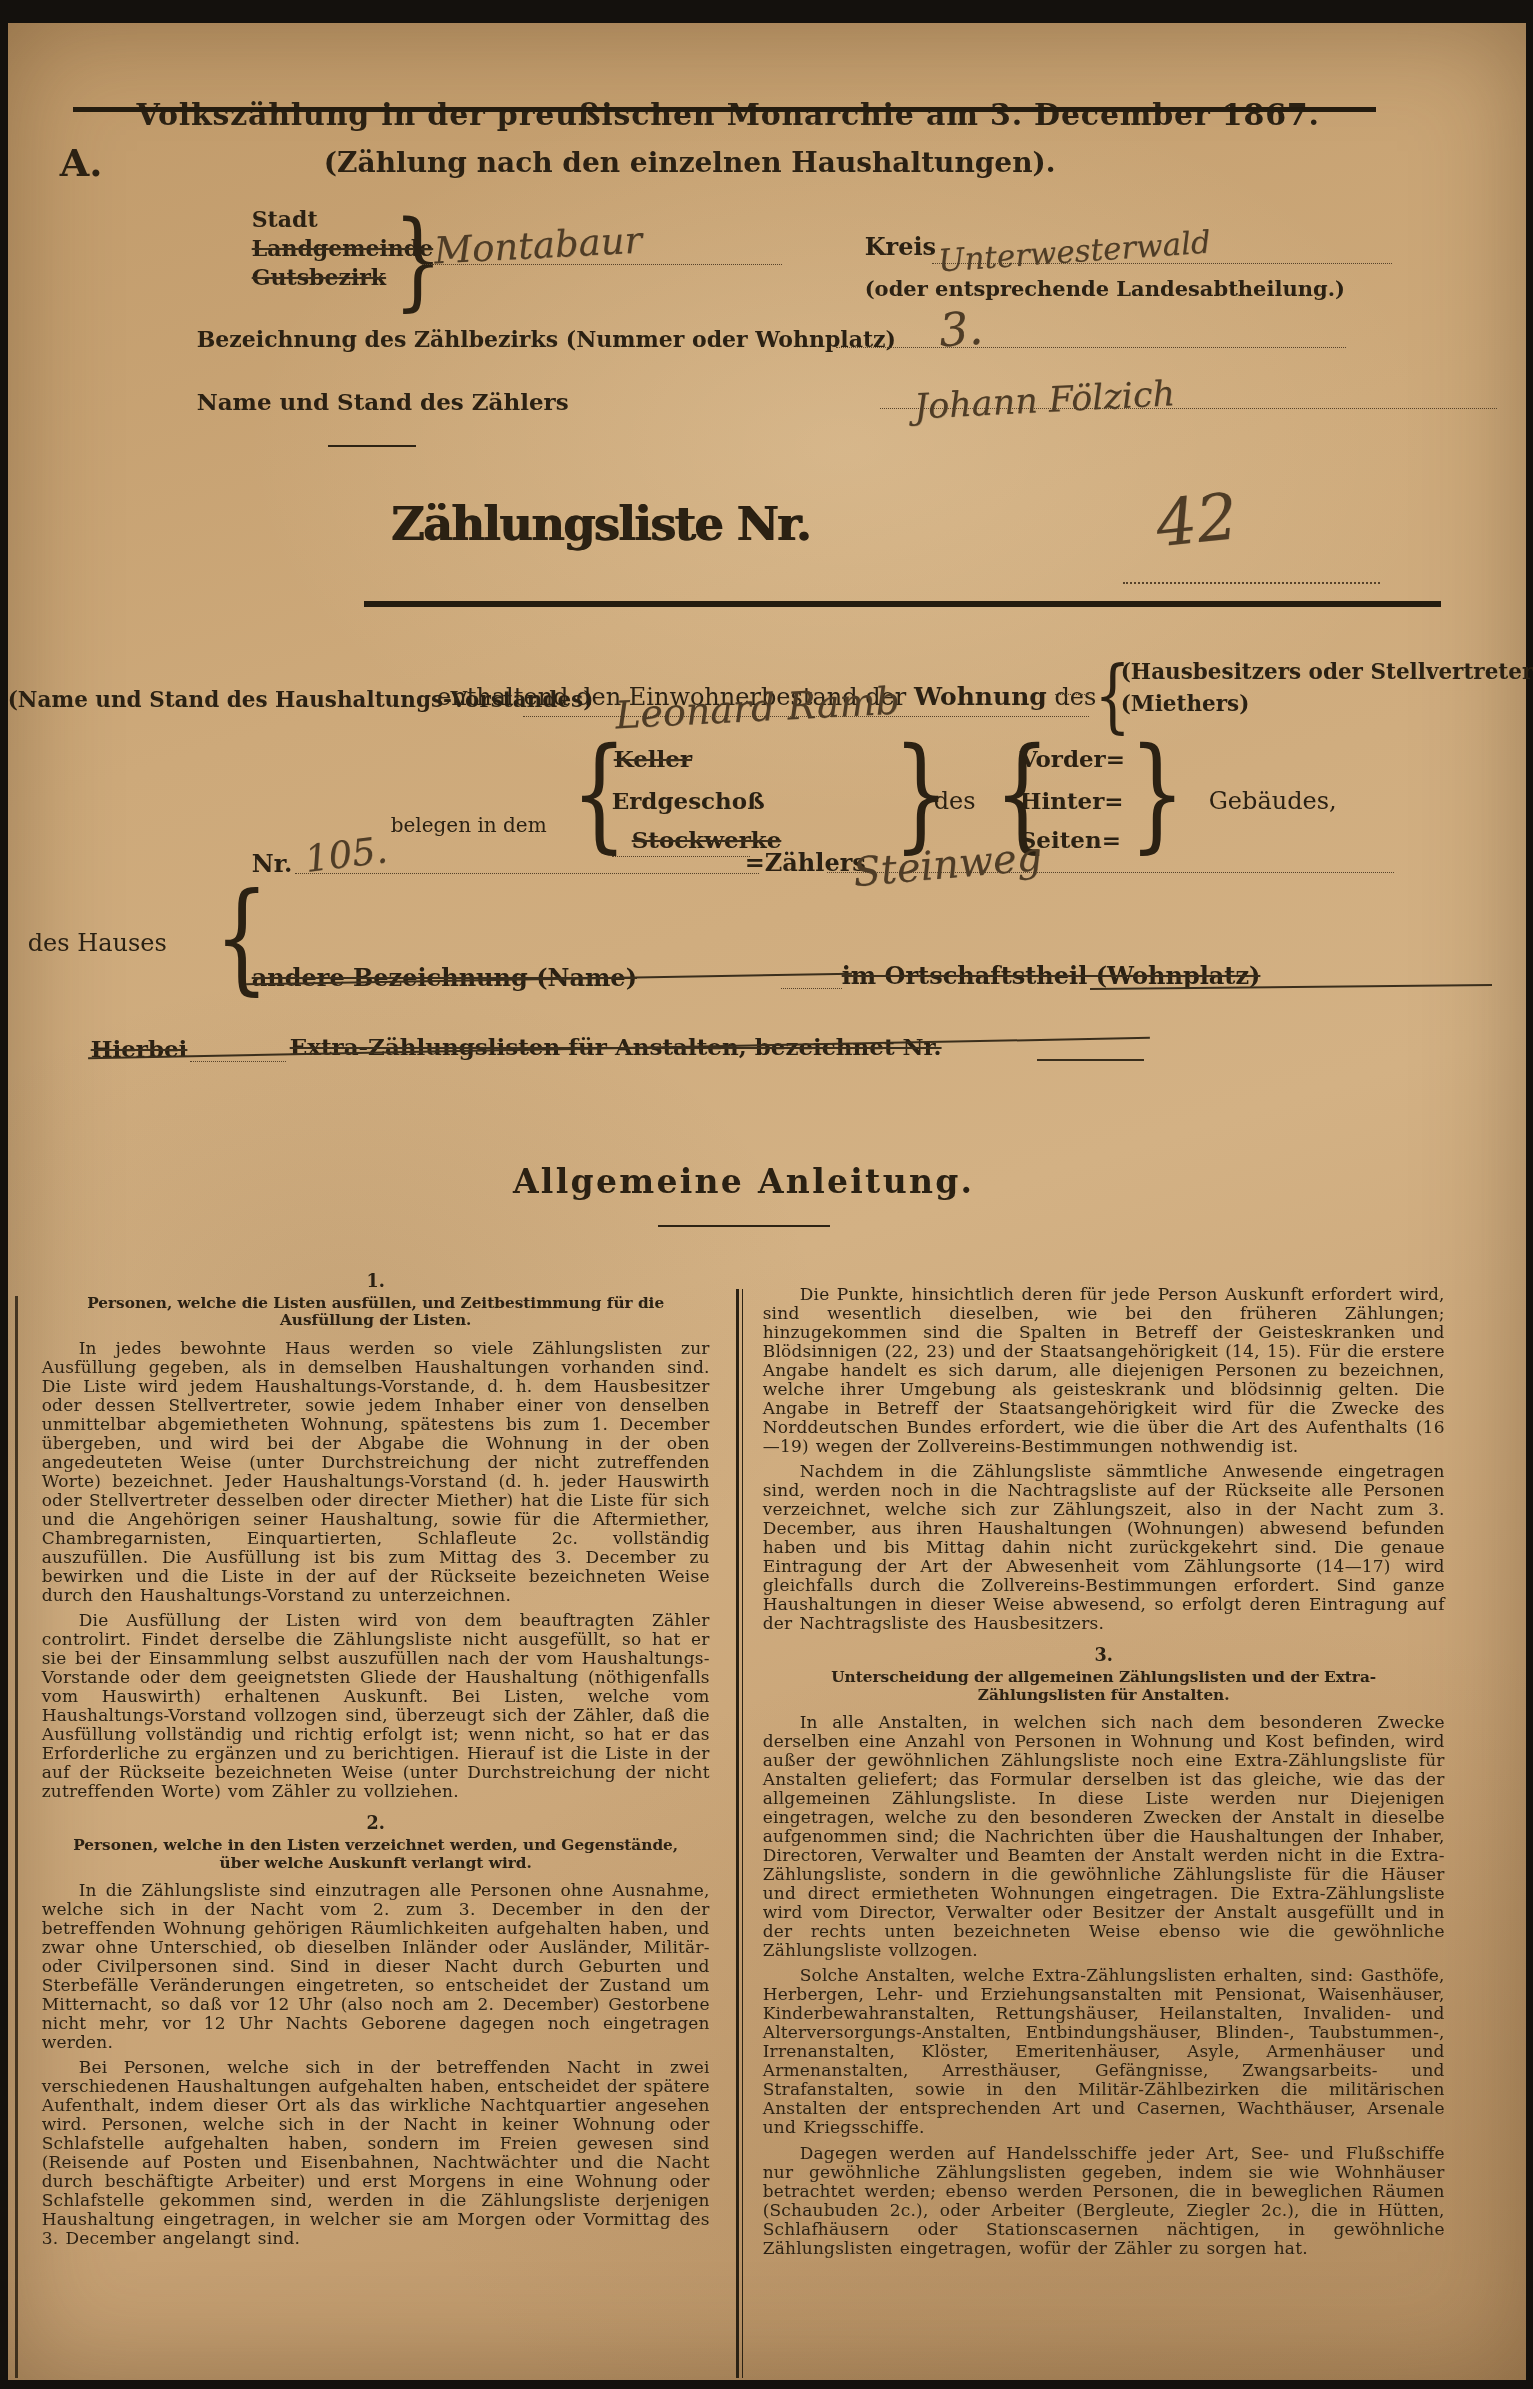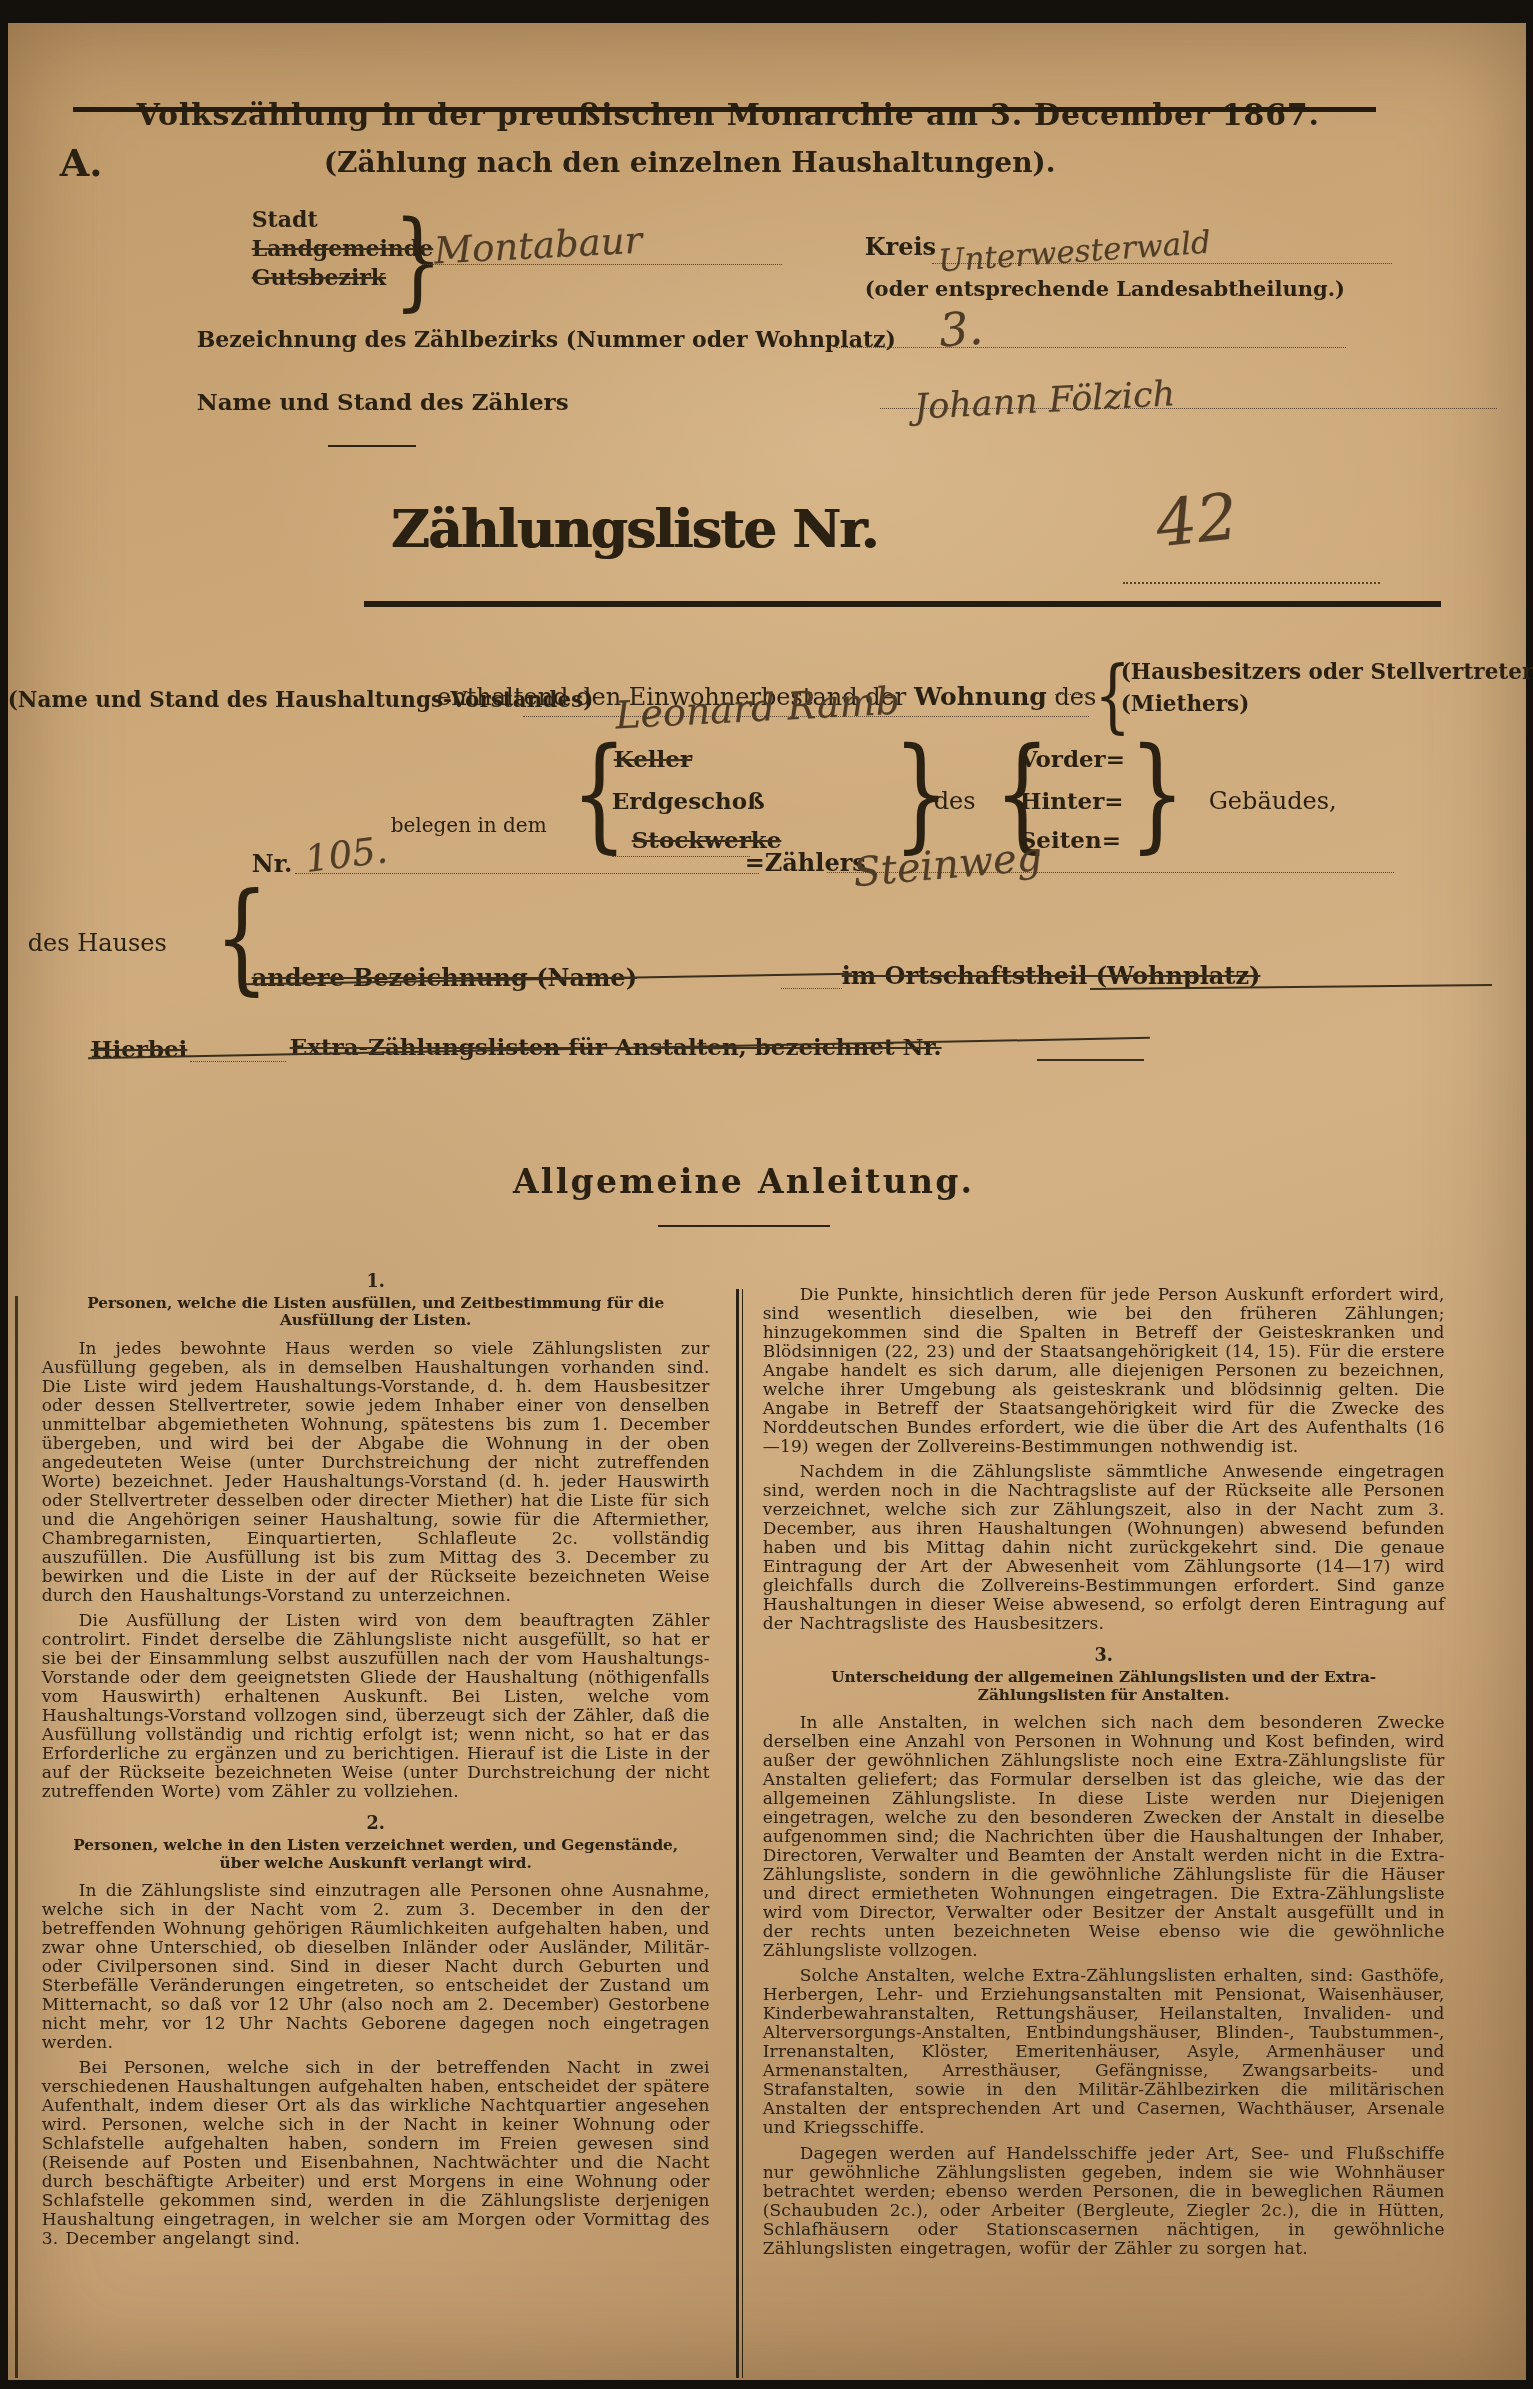--- a/index.html
+++ b/index.html
@@ -20,21 +20,21 @@
   .brace{position:absolute;font-weight:normal;color:#2b2113;transform:scaleX(0.72);transform-origin:center;}
   .lbl{position:absolute;font-weight:bold;white-space:nowrap;}
   .plain{position:absolute;white-space:nowrap;}
   
   .hdr{position:absolute;top:34px;left:69px;width:1303px;text-align:center;font-size:30px;
        font-weight:bold;letter-spacing:0.8px;margin-top:40px;}
   .hdr-rule{position:absolute;top:84px;left:65px;width:1303px;height:5.4px;background:#241c0f;}
   .a-letter{position:absolute;top:117px;left:52px;font-size:38px;font-weight:bold;}
   .subtitle{position:absolute;top:123px;left:0;width:1364px;text-align:center;font-size:28px;font-weight:bold;}
   .stadt-labels{position:absolute;left:244px;top:182px;font-size:22px;font-weight:bold;line-height:29px;}
-  .title-big{position:absolute;left:383px;top:474px;font-size:53px;font-weight:bold;letter-spacing:-1.5px;
+  .title-big{position:absolute;left:383px;top:474px;font-size:46px;font-weight:bold;letter-spacing:-1.5px;
              text-shadow:1.1px 0 0 #281f11;white-space:nowrap;}
   .title-rule{position:absolute;left:356px;top:578px;width:1077px;height:6.1px;background:#241c0f;}
   .enthaltend{position:absolute;top:619px;left:0;width:1518px;text-align:center;font-size:24px;margin-top:40px;}
   .enthaltend b{font-size:25px;}
   
   .anl-title{position:absolute;top:1139px;left:0;width:1472px;text-align:center;
              font-size:33px;font-weight:bold;letter-spacing:2.3px;}
   .col{position:absolute;font-size:17px;line-height:19px;}
   .col-left{left:34px;top:1248px;width:668px;}
   .col-right{left:755px;top:1262px;width:682px;}

